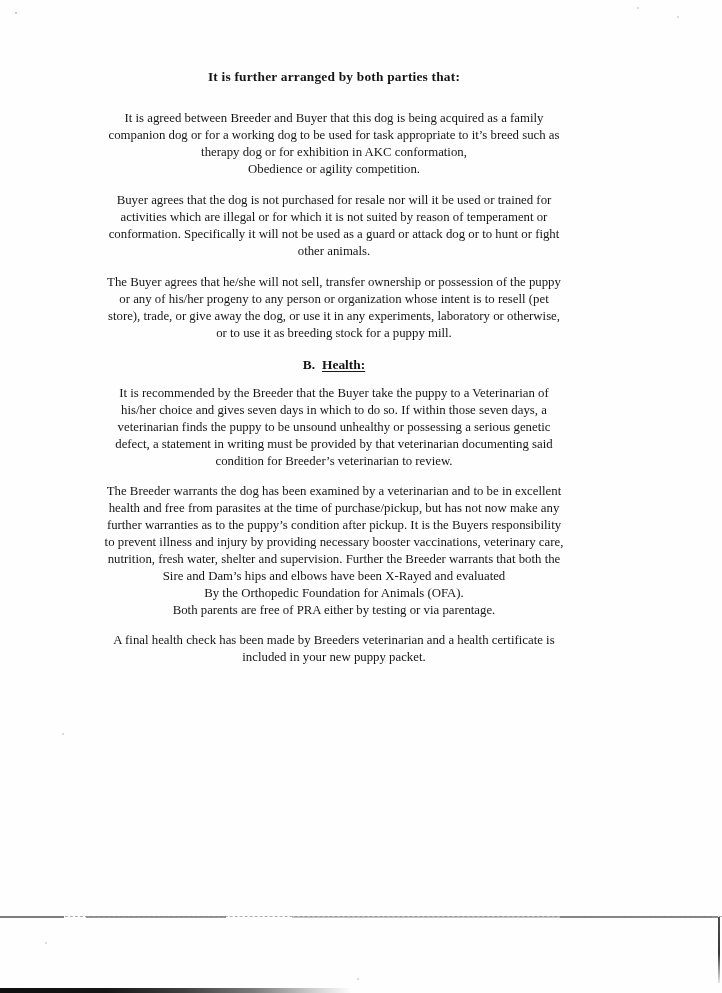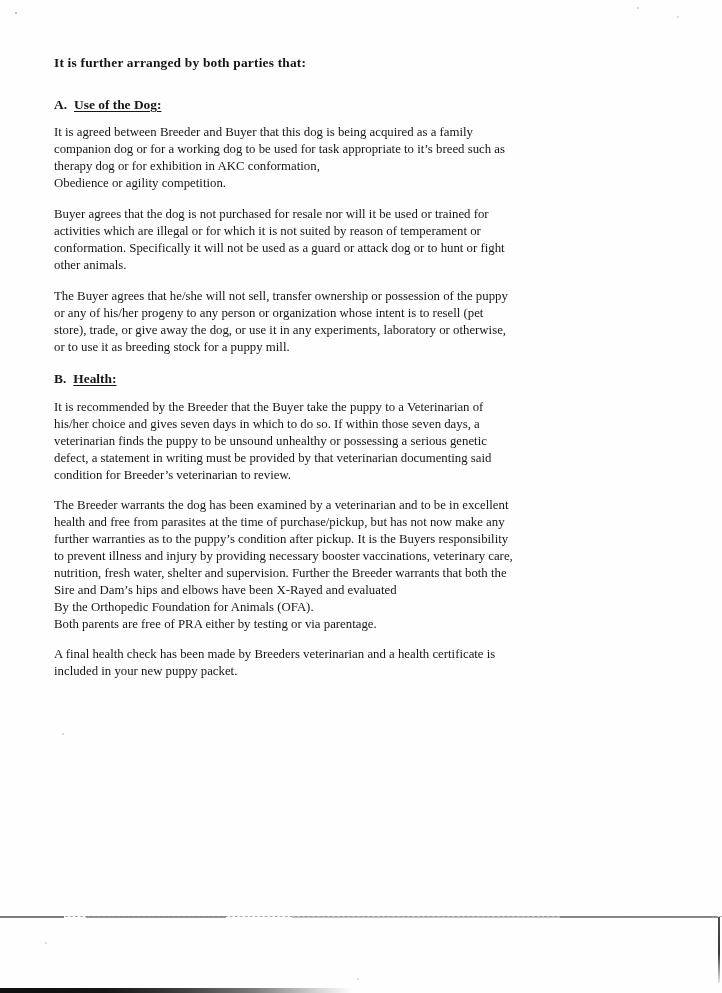--- a/index.html
+++ b/index.html
@@ -9,23 +9,23 @@
     height: 993px;
     margin: 0 auto;
     background: #fefefe;
     overflow: hidden;
     font-family: "Liberation Serif", "DejaVu Serif", serif;
     color: #161616;
   }
   .content {
     position: absolute;
     left: 54px;
-    top: 54px;
+    top: 68px;
     width: 560px;
-    text-align: left;
+    text-align: center;
     font-size: 12.8px;
     line-height: 17px;
   }
   .intro-heading {
     font-size: 13.4px;
     font-weight: bold;
     margin: 0 0 25px 0;
     letter-spacing: 0.2px;
   }
   .section-heading {
@@ -80,21 +80,20 @@
   .sp6 { left: 357px; top: 978px; width: 2px; height: 2px; opacity: .6; }
 </style>
 </head>
 <body>
 
 <div class="page">
   <div class="content">
 
     <p class="intro-heading">It is further arranged by both parties that:</p>
 
-    <p class="section-heading"><span class="label">A.</span><span class="title">Use of the Dog:</span></p>
 
     <p class="para">It is agreed between Breeder and Buyer that this dog is being acquired as a family
 companion dog or for a working dog to be used for task appropriate to it’s breed such as
 therapy dog or for exhibition in AKC conformation,
 Obedience or agility competition.</p>
     <p class="para">Buyer agrees that the dog is not purchased for resale nor will it be used or trained for
 activities which are illegal or for which it is not suited by reason of temperament or
 conformation. Specifically it will not be used as a guard or attack dog or to hunt or fight
 other animals.</p>
     <p class="para">The Buyer agrees that he/she will not sell, transfer ownership or possession of the puppy

